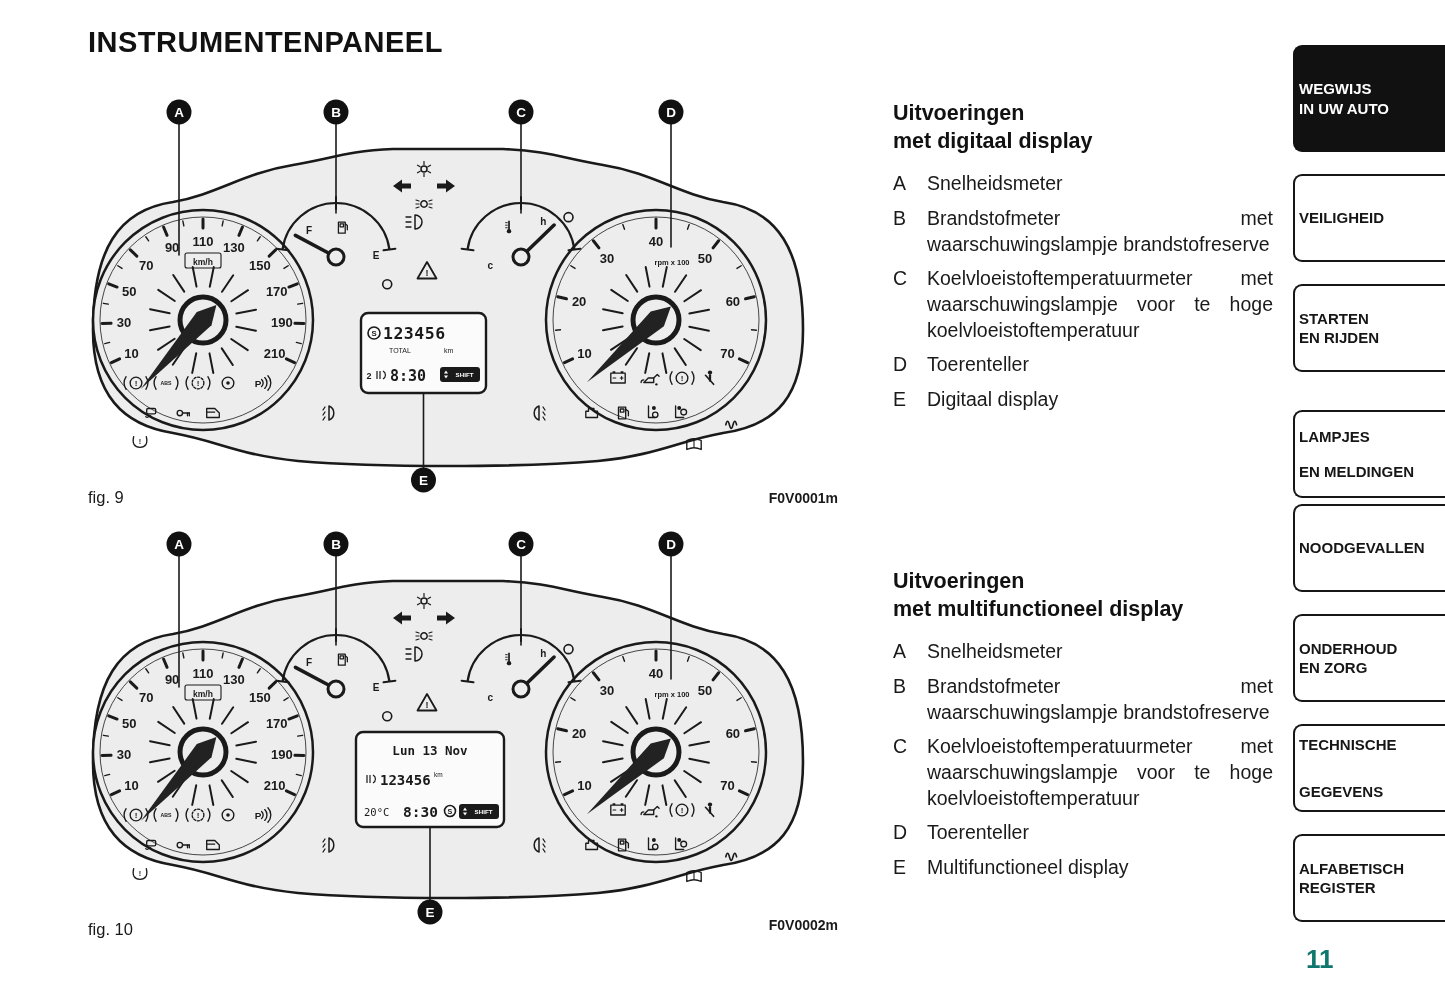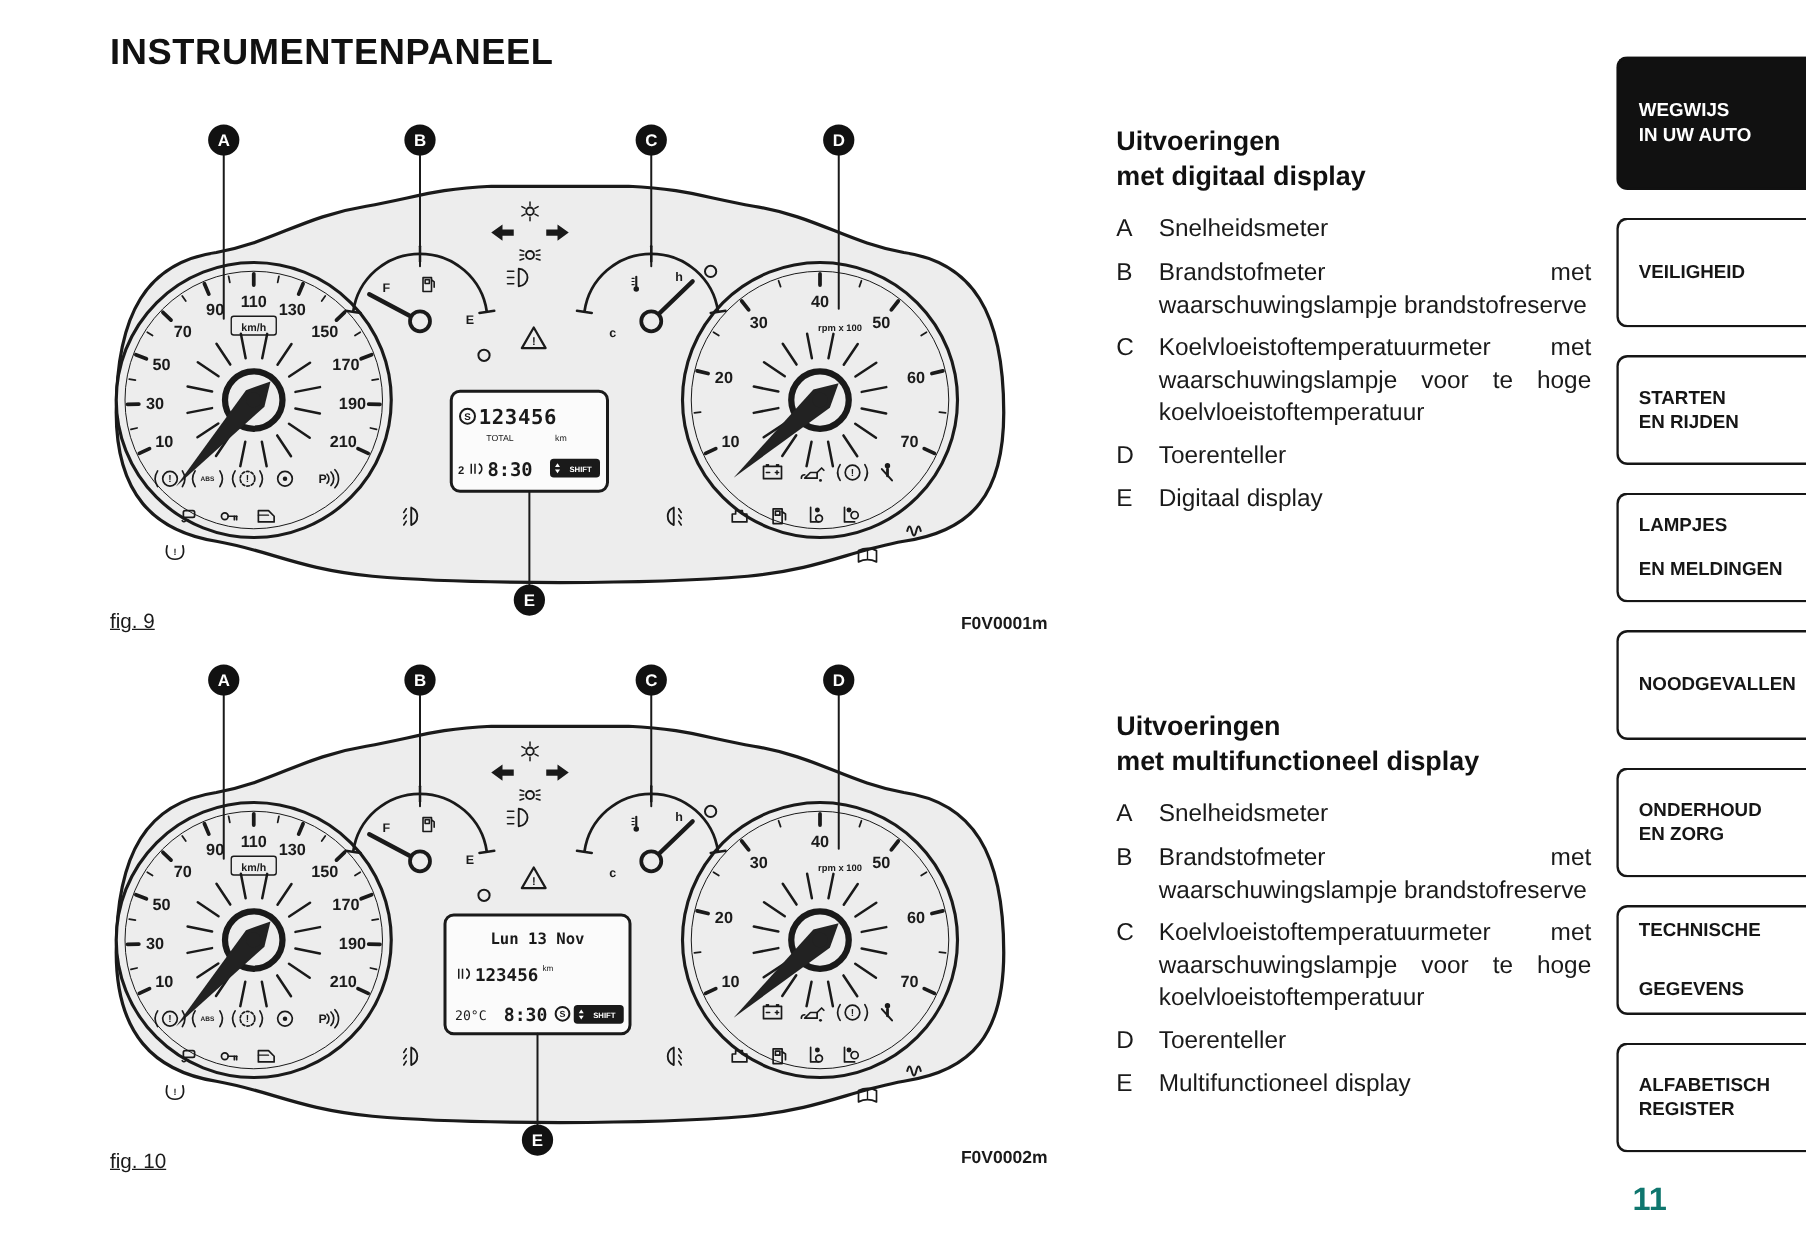--- a/index.html
+++ b/index.html
@@ -4,38 +4,38 @@
 <style>
   html,body{margin:0;padding:0;background:#fff;}
   .page{position:relative;width:1445px;height:998px;background:#ffffff;overflow:hidden;
         font-family:"Liberation Sans",sans-serif;color:#1a1a1a;}
   .page-title{position:absolute;left:88px;top:26px;font-size:29px;font-weight:bold;
         letter-spacing:.5px;margin:0;color:#111;}
   svg{font-family:"Liberation Sans",sans-serif;}
   .cluster{position:absolute;width:740px;height:400px;}
   #cluster1{left:78px;top:95px;}
   #cluster2{left:78px;top:527px;}
-  .figcap{position:absolute;font-size:16.5px;text-decoration:underline;}
+  .figcap{position:absolute;font-size:16.5px;}
   #figcap1{left:88px;top:488px;}
   #figcap2{left:88px;top:920px;}
   .figcode{position:absolute;width:70px;text-align:right;font-size:14px;font-weight:bold;}
   #figcode1{left:768px;top:490px;}
   #figcode2{left:768px;top:917px;}
   .textcol{position:absolute;left:893px;top:0;width:380px;height:938px;}
   .sec{position:absolute;left:0;width:380px;}
   .sec1{top:100px;}
   .sec2{top:568px;}
   .sec h2{font-size:21.5px;line-height:1.28;margin:0 0 16px 0;color:#111;}
   .item{display:flex;margin-bottom:9px;font-size:19.5px;line-height:1.32;}
   .item .key{width:34px;flex:none;}
   .item .txt{flex:1;text-align:justify;}
   .sidebar-tab{position:absolute;right:0;width:152px;box-sizing:border-box;
         border:2px solid #161616;border-right:none;border-radius:9px 0 0 9px;
         background:#fff;color:#161616;display:flex;flex-direction:column;justify-content:center;
-        padding-left:16px;font-weight:bold;font-size:15px;line-height:1.3;}
+        padding-left:4px;font-weight:bold;font-size:15px;line-height:1.3;}
   .sidebar-tab.active{background:#111;border-color:#111;color:#fff;}
   .pagenum{position:absolute;left:1306px;top:944px;font-size:26px;font-weight:bold;color:#0f766e;}
 </style>
 </head>
 <body>
 
 <div class="page">
 
   <h1 class="page-title">INSTRUMENTENPANEEL</h1>
 
@@ -737,21 +737,21 @@
         <div>WEGWIJS</div>
         <div>IN UW AUTO</div>
       </div>
       <div class="sidebar-tab" style="top: 174px; height: 88px;">
         <div>VEILIGHEID</div>
       </div>
       <div class="sidebar-tab" style="top: 284px; height: 88px;">
         <div>STARTEN</div>
         <div>EN RIJDEN</div>
       </div>
-      <div class="sidebar-tab" style="top: 394px; height: 88px; gap: 16px;">
+      <div class="sidebar-tab" style="top: 410px; height: 88px; gap: 16px;">
         <div>LAMPJES</div>
         <div>EN MELDINGEN</div>
       </div>
       <div class="sidebar-tab" style="top: 504px; height: 88px; margin-left: 12px;">
         <div>NOODGEVALLEN</div>
       </div>
       <div class="sidebar-tab" style="top: 614px; height: 88px;">
         <div>ONDERHOUD</div>
         <div>EN ZORG</div>
       </div>

